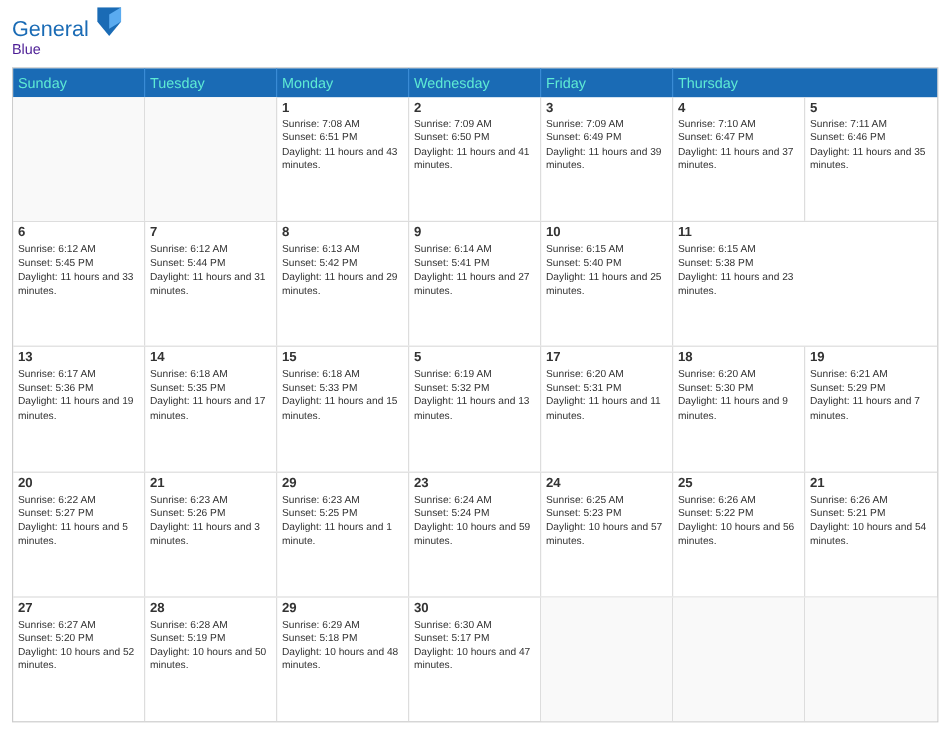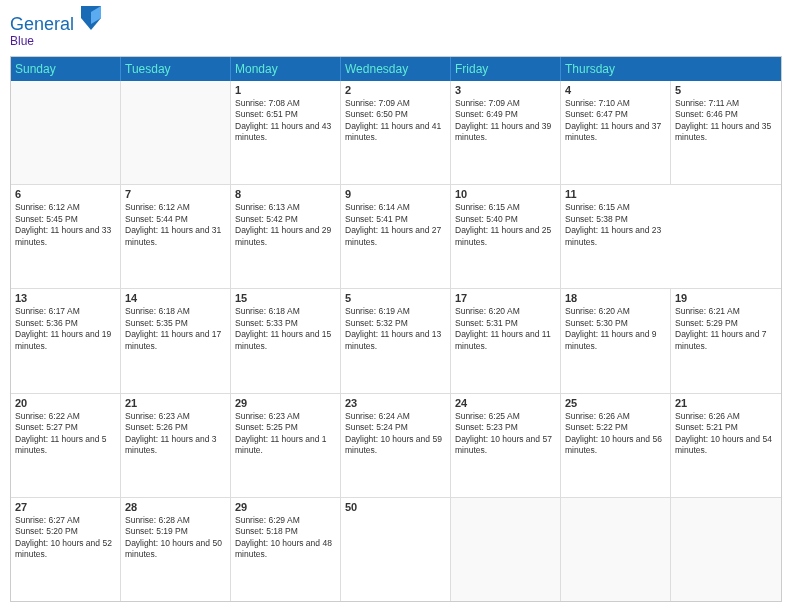--- a/index.html
+++ b/index.html
@@ -266,21 +266,22 @@
           </div>
           <div class="cal-cell">
             <span class="day-num">28</span>
             <div class="day-info">Sunrise: 6:28 AM<br>Sunset: 5:19 PM<br>Daylight: 10 hours and 50 minutes.</div>
           </div>
           <div class="cal-cell">
             <span class="day-num">29</span>
             <div class="day-info">Sunrise: 6:29 AM<br>Sunset: 5:18 PM<br>Daylight: 10 hours and 48 minutes.</div>
           </div>
           <div class="cal-cell">
-            <span class="day-num">50</span>
+            <span class="day-num">30</span>
+            <div class="day-info">Sunrise: 6:30 AM<br>Sunset: 5:17 PM<br>Daylight: 10 hours and 47 minutes.</div>
           </div>
           <div class="cal-cell empty"></div>
           <div class="cal-cell empty"></div>
           <div class="cal-cell empty"></div>
         </div>
       </div>
   </div>
 </div>
 
 </body></html>

